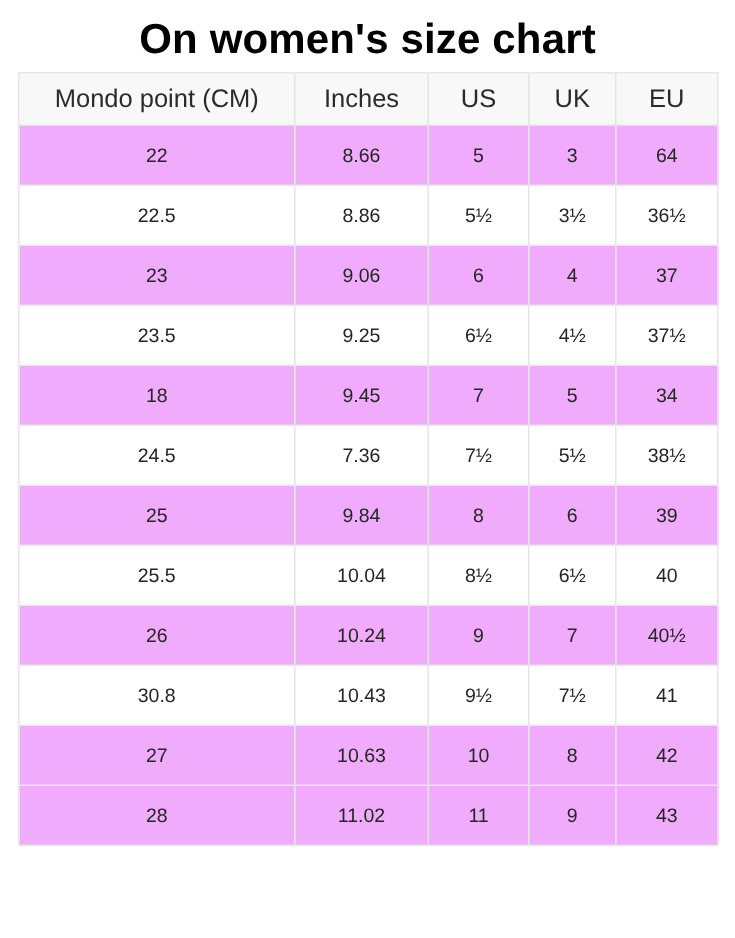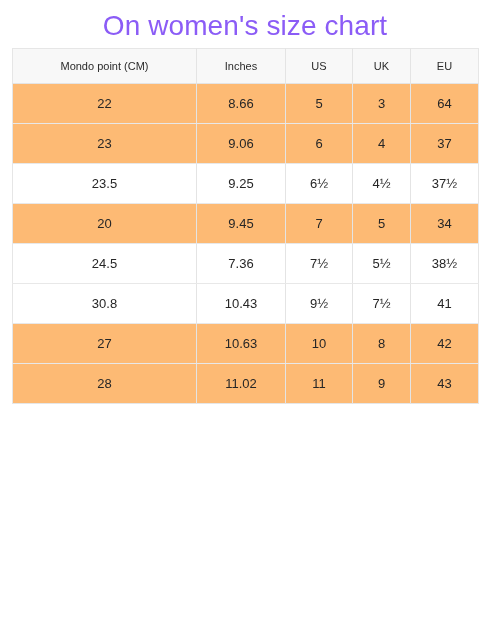--- a/index.html
+++ b/index.html
@@ -21,24 +21,24 @@
     height: 625px;
     position: relative;
     box-sizing: border-box;
   }
 
   
   .page-title {
     margin: 0;
     padding-top: 6px;
     font-size: 28px;
-    font-weight: 400;
+    font-weight: 700;
     line-height: 40px;
     text-align: center;
-    color: #8b5cf6;
+    color: #000000;
     letter-spacing: 0.1px;
   }
 
   
   .table-wrap {
     position: absolute;
     left: 12px;
     top: 48px;
     width: 466px;
   }
@@ -70,33 +70,33 @@
   }
 
   table.size-chart tbody tr:last-child td {
     border-bottom: none;
   }
 
   
   table.size-chart thead th {
     background: #f8f8f8;
     height: 35px;
-    font-size: 11px;
+    font-size: 17px;
     color: #2b2b2b;
     border-bottom: 1px solid #e4e4e4;
   }
 
   
   table.size-chart tbody td {
     height: 40px;
     font-size: 13px;
   }
 
   table.size-chart tbody tr.stripe td {
-    background: #fdba74;
+    background: #f0abfc;
   }
   table.size-chart tbody tr.plain td {
     background: #ffffff;
   }
 
   
   col.c-mondo  { width: 184px; }
   col.c-inches { width: 89px; }
   col.c-us     { width: 67px; }
   col.c-uk     { width: 58px; }
@@ -128,48 +128,76 @@
         </tr>
       </thead>
       <tbody id="table-body">
           <tr class="stripe">
             <td>22</td>
             <td>8.66</td>
             <td>5</td>
             <td>3</td>
             <td>64</td>
           </tr>
+          <tr class="plain">
+            <td>22.5</td>
+            <td>8.86</td>
+            <td>5½</td>
+            <td>3½</td>
+            <td>36½</td>
+          </tr>
           <tr class="stripe">
             <td>23</td>
             <td>9.06</td>
             <td>6</td>
             <td>4</td>
             <td>37</td>
           </tr>
           <tr class="plain">
             <td>23.5</td>
             <td>9.25</td>
             <td>6½</td>
             <td>4½</td>
             <td>37½</td>
           </tr>
           <tr class="stripe">
-            <td>20</td>
+            <td>18</td>
             <td>9.45</td>
             <td>7</td>
             <td>5</td>
             <td>34</td>
           </tr>
           <tr class="plain">
             <td>24.5</td>
             <td>7.36</td>
             <td>7½</td>
             <td>5½</td>
             <td>38½</td>
           </tr>
+          <tr class="stripe">
+            <td>25</td>
+            <td>9.84</td>
+            <td>8</td>
+            <td>6</td>
+            <td>39</td>
+          </tr>
+          <tr class="plain">
+            <td>25.5</td>
+            <td>10.04</td>
+            <td>8½</td>
+            <td>6½</td>
+            <td>40</td>
+          </tr>
+          <tr class="stripe">
+            <td>26</td>
+            <td>10.24</td>
+            <td>9</td>
+            <td>7</td>
+            <td>40½</td>
+          </tr>
           <tr class="plain">
             <td>30.8</td>
             <td>10.43</td>
             <td>9½</td>
             <td>7½</td>
             <td>41</td>
           </tr>
           <tr class="stripe">
             <td>27</td>
             <td>10.63</td>

